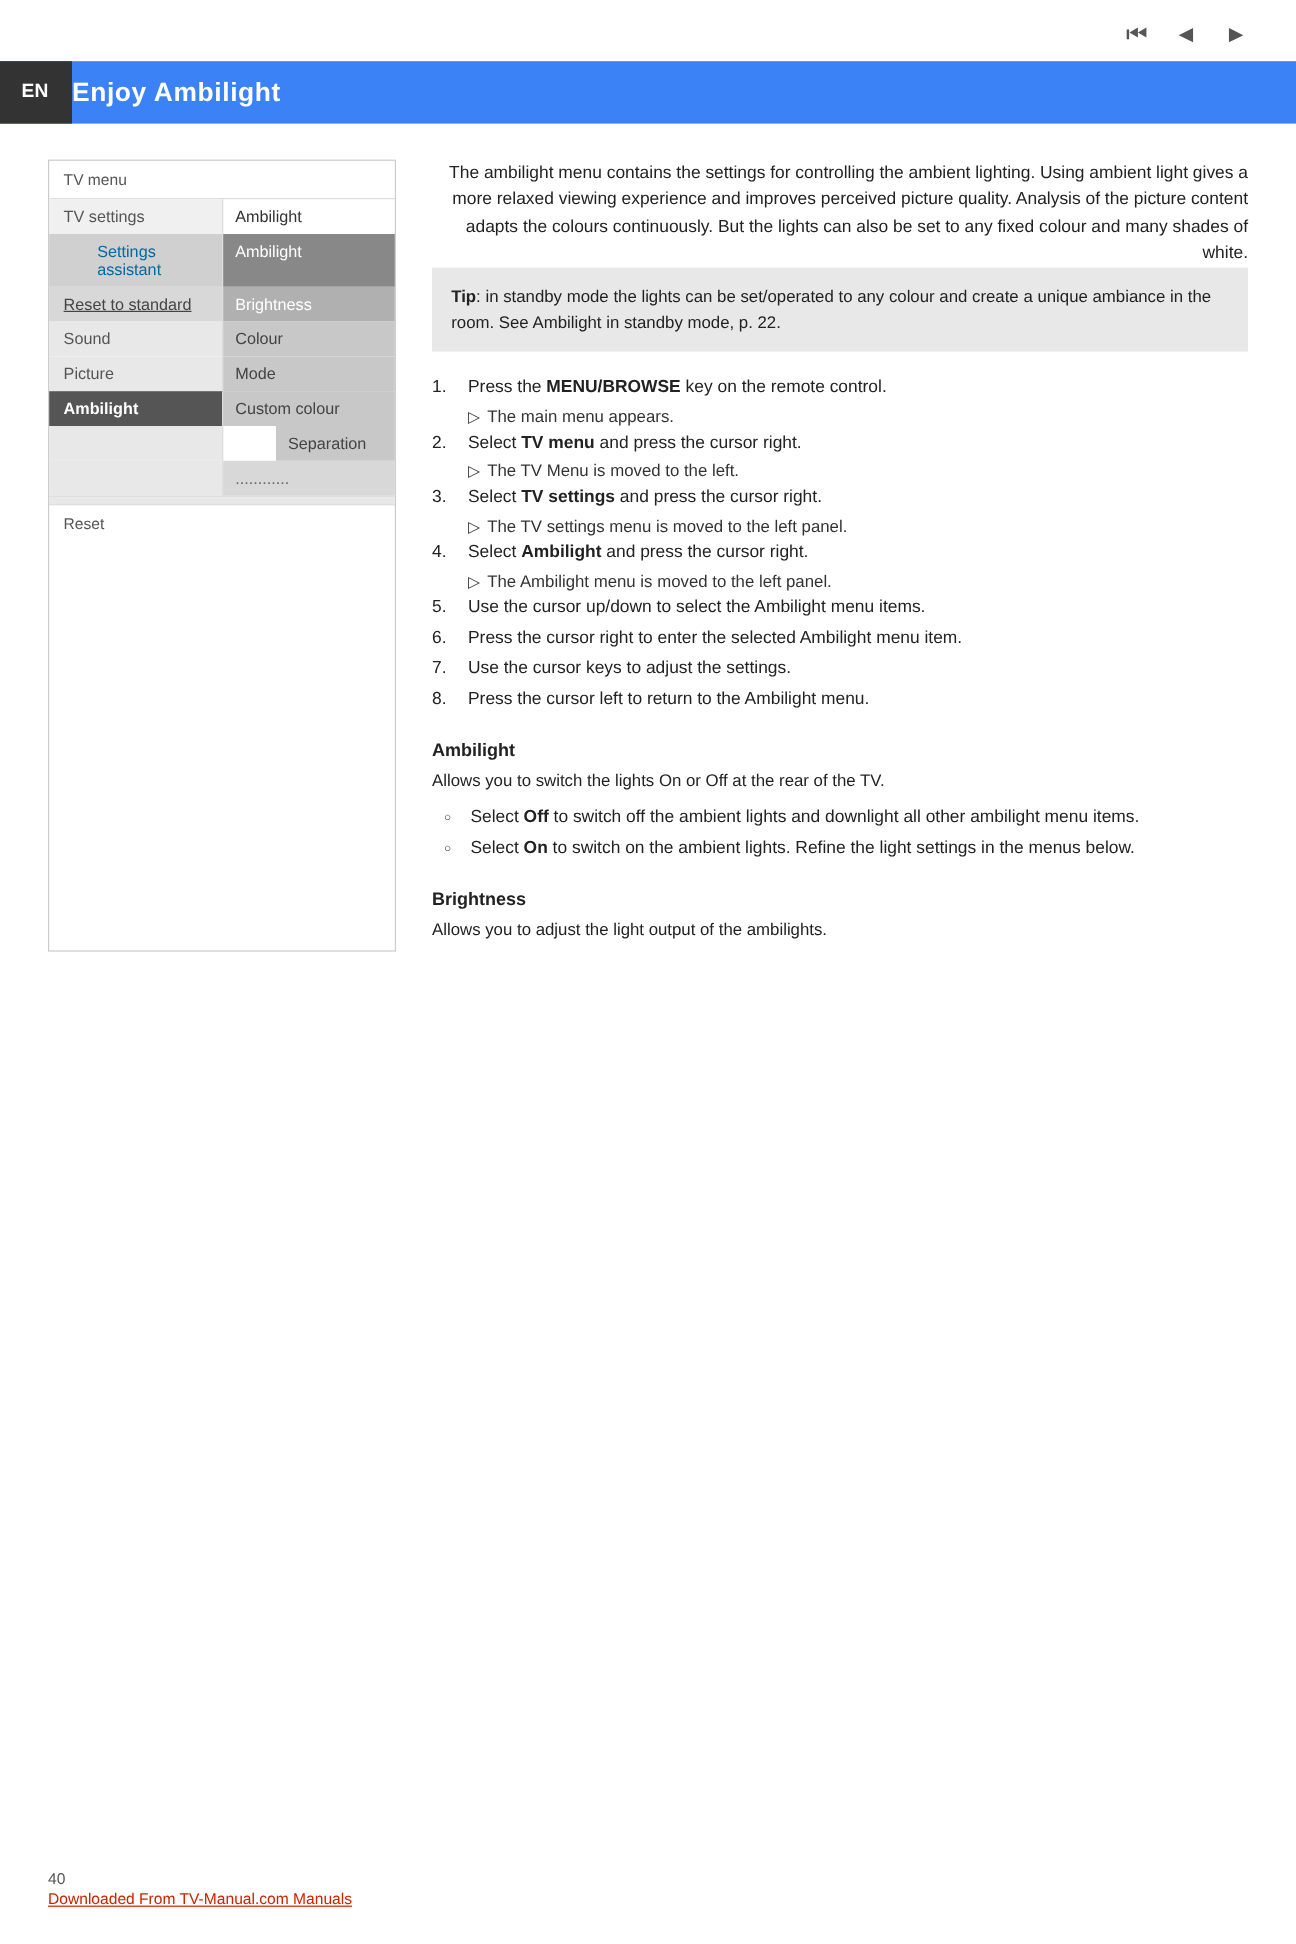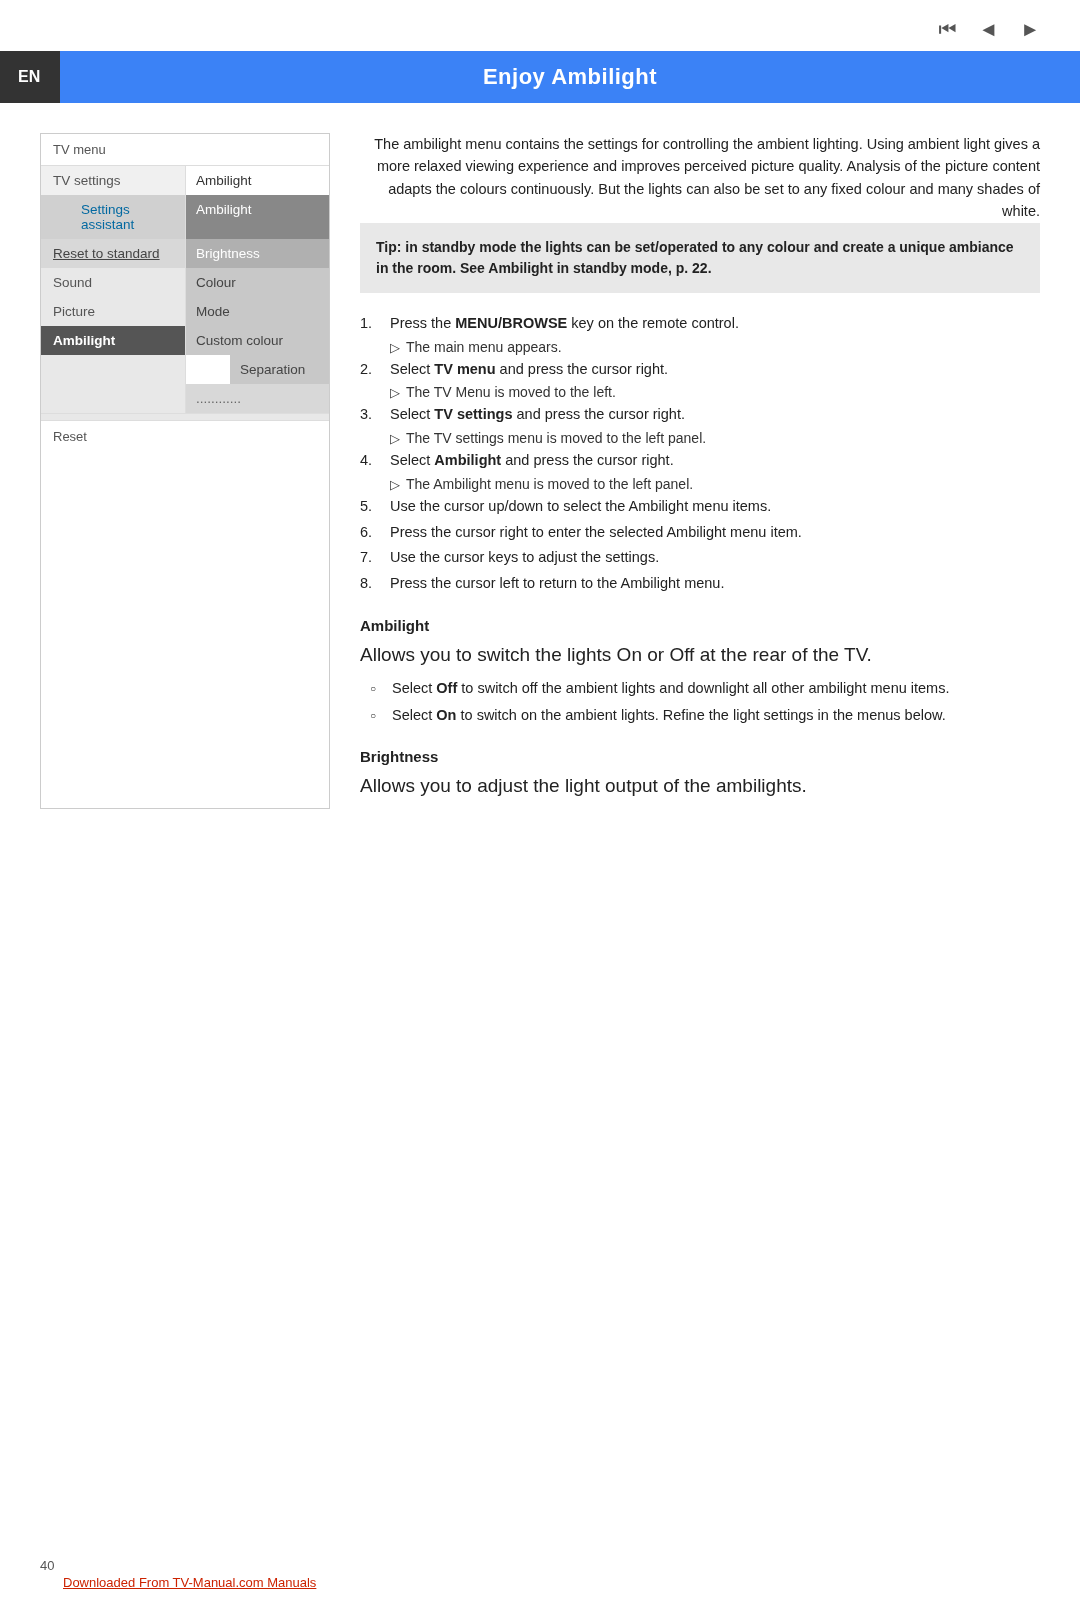--- a/index.html
+++ b/index.html
@@ -42,21 +42,21 @@
       padding: 0 18px;
       height: 100%;
       display: flex;
       align-items: center;
       min-width: 60px;
     }
     .header-title {
       color: #fff;
       font-size: 22px;
       font-weight: bold;
-      text-align: center;
+      text-align: left;
       flex: 1;
       letter-spacing: 0.5px;
     }
 
     
     .main-content {
       display: flex;
       gap: 30px;
       padding: 30px 40px;
     }
@@ -123,21 +123,20 @@
       text-align: right;
     }
 
     .tip-box {
       background: #e8e8e8;
       padding: 14px 16px;
       font-size: 14px;
       line-height: 1.5;
       color: #222;
       margin-bottom: 20px;
-      font-weight: bold;
     }
 
     .instructions-list {
       padding-left: 0;
       list-style: none;
       margin-bottom: 20px;
     }
     .instructions-list li {
       display: flex;
       gap: 8px;
@@ -163,21 +162,21 @@
       margin-top: 1px;
     }
 
     .section-heading {
       font-weight: bold;
       font-size: 15px;
       margin-top: 22px;
       margin-bottom: 6px;
     }
     .section-body {
-      font-size: 19px;
+      font-size: 14px;
       line-height: 1.55;
       margin-bottom: 8px;
     }
     .bullet-list {
       list-style: none;
       padding-left: 10px;
       margin-bottom: 10px;
     }
     .bullet-list li {
       display: flex;
@@ -199,21 +198,20 @@
       left: 40px;
       font-size: 13px;
     }
     .page-num {
       color: #555;
       margin-bottom: 2px;
     }
     .footer-link {
       color: #cc2200;
       text-decoration: underline;
-      margin-left: 23px;
     }
   </style>
 </head>
 <body>
 
 <div class="top-nav">
   <span class="nav-icon">⏮</span>
   <span class="nav-icon">◄</span>
   <span class="nav-icon">►</span>
 </div>

